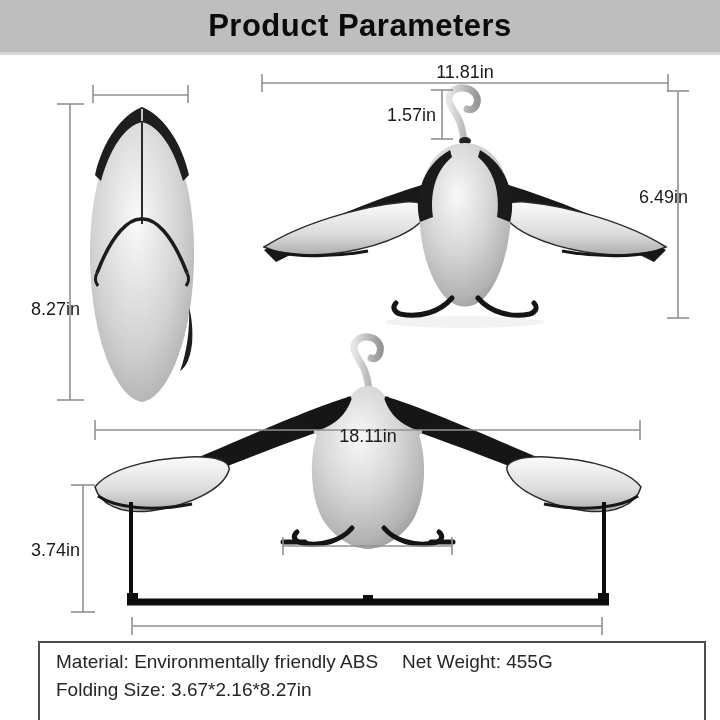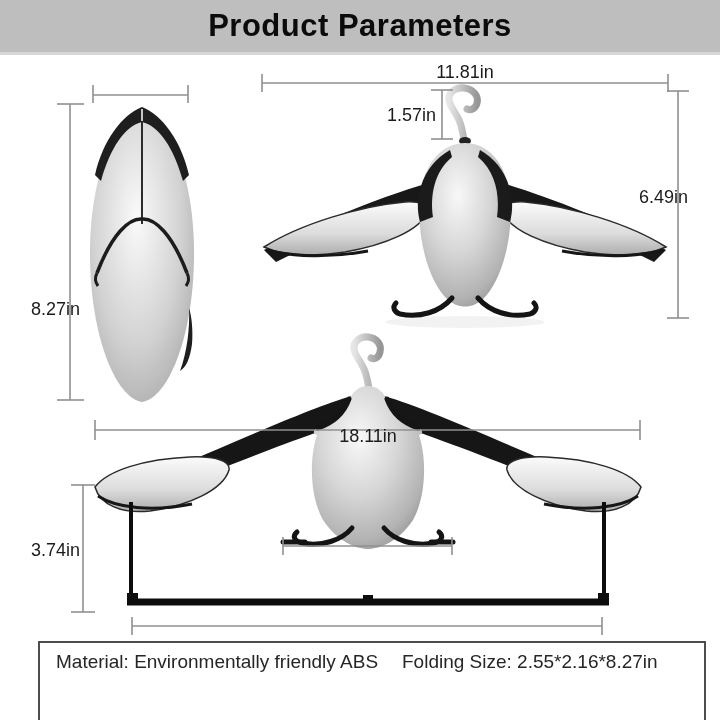--- a/index.html
+++ b/index.html
@@ -165,16 +165,17 @@
   <div class="dim-label ta-c" style="left:405px;top:62px;width:120px;">11.81in</div>
   <div class="dim-label ta-r" style="left:356px;top:105px;width:80px;text-align:right;">1.57in</div>
   <div class="dim-label ta-r" style="left:622px;top:187px;width:66px;">6.49in</div>
 
   <div class="dim-label ta-c" style="left:308px;top:410px;width:120px;margin-top:16px;">18.11in</div>
   <div class="dim-label ta-r" style="left:12px;top:540px;width:68px;">3.74in</div>
   <div class="dim-label ta-c bg-mask" style="left:308px;top:615px;width:120px;margin-top:31px;"><span>14.96in</span></div>
 
   <div class="spec-box">
     <div>Material: Environmentally friendly ABS</div>
-    <div>Folding Size: 2.55*2.16*8.27in</div>
+    <div>Net Weight: 455G</div>
+    <div>Folding Size: 3.67*2.16*8.27in</div>
   </div>
 
 </div>
 
 </body></html>

